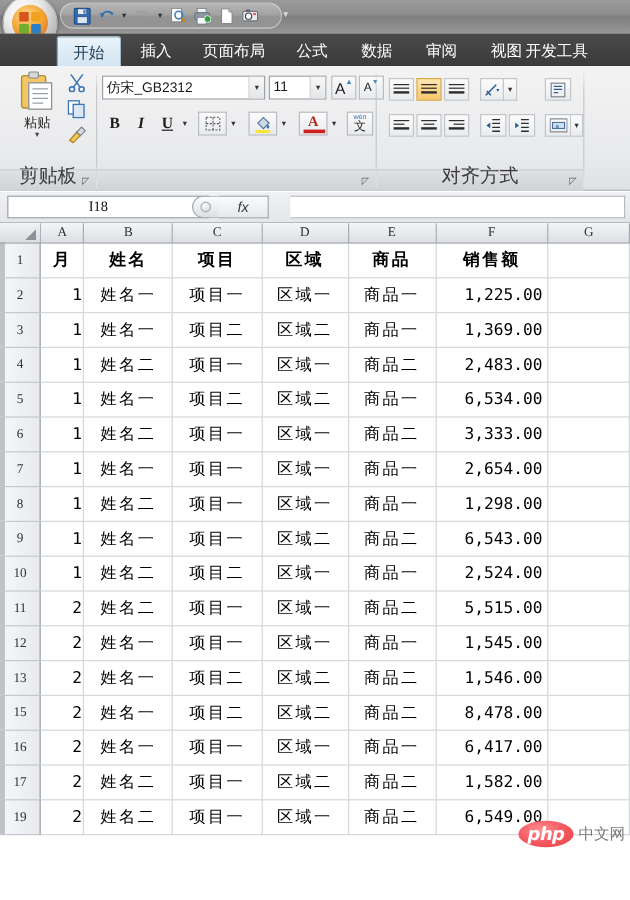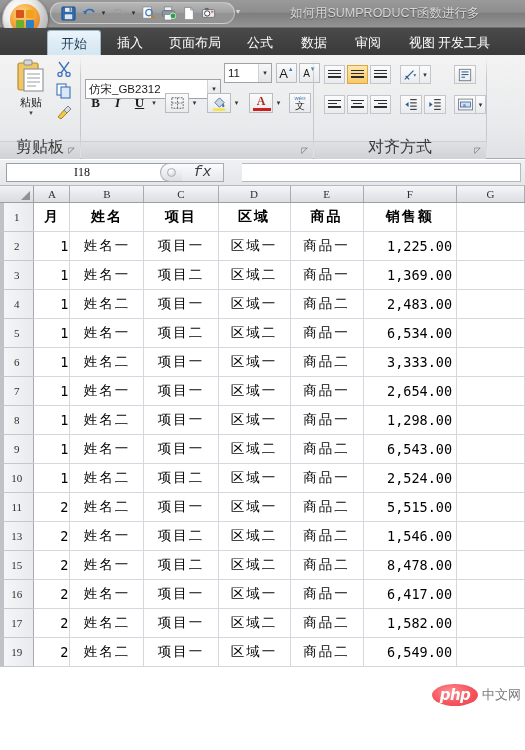--- a/index.html
+++ b/index.html
@@ -206,22 +206,22 @@
     background: linear-gradient(to bottom,#fdfdfd,#dcdfe3);
     border:1px solid #a8adb3; border-right:none;
     display:flex; align-items:center; justify-content:center;
   }
   .fx-dot { width:9px;height:9px;border-radius:50%;
     background: radial-gradient(circle at 35% 30%, #ffffff, #c9ced4); border:1px solid #aab0b6; }
   .fx-lbl {
     width: 42px; height:19px; background: linear-gradient(to bottom,#fafbfc,#e6e8eb);
     border:1px solid #a8adb3; border-left:none;
     display:flex;align-items:center;justify-content:center;
-    font-family:Liberation Mono, monospace; font-style:italic;
-    font-size:15px; color:#3a3f45;
+    font-family:Liberation Sans, sans-serif; font-style:italic;
+    font-size:12px; color:#3a3f45;
   }
   .fbar-input {
     position: absolute; left: 242px; top: 3px; right: 4px; height: 19px;
     background: #fff; border: 1px solid #b6babf; border-left: none;
   }
 
   
   .gridwrap {
     position: absolute; top: 186px; left: 0; width: 525px; height: 564px;
     background: #fff; overflow: hidden;
@@ -363,21 +363,20 @@
         <svg width="15" height="14" viewBox="0 0 16 16">
           <rect x="1" y="4" width="14" height="9" rx="1.5" fill="#e7eaee" stroke="#5f666d" stroke-width="0.9"></rect>
           <rect x="4" y="2.2" width="4" height="2" fill="#5f666d"></rect>
           <circle cx="6.5" cy="8.5" r="3" fill="#fff" stroke="#3a4149" stroke-width="1.1"></circle>
           <rect x="11" y="5.5" width="2.5" height="2" fill="#e0564f"></rect>
         </svg>
       </div>
     </div>
     <div class="qat-drop">▾</div>
 
-    <div class="win-title">如何用SUMPRODUCT函数进行多</div>
   </div>
 
   <div class="tabstrip">
     <div class="tab active" style="left:47px;width:54px;">开始</div>
     <div class="tab" style="left:105px;width:50px;">插入</div>
     <div class="tab" style="left:159px;width:72px;">页面布局</div>
     <div class="tab" style="left:235px;width:50px;">公式</div>
     <div class="tab" style="left:289px;width:50px;">数据</div>
     <div class="tab" style="left:343px;width:50px;">审阅</div>
     <div class="tab" style="left:397px;width:50px;">视图</div>
@@ -426,21 +425,21 @@
       </div>
 
       <div class="grp-foot" style="left:0;width:80px;">
         <div class="grp-label">剪贴板</div>
         <div class="dlg-launch" style="right:3px;">◸</div>
       </div>
     </div>
     <div class="grp-sep" style="left:80px;"></div>
 
     <div class="grp" style="left:81px;width:232px;">
-      <div class="combo" style="left:4px;top:24px;width:136px;height:20px;">
+      <div class="combo" style="left:4px;top:8px;width:136px;height:20px;">
         <span>仿宋_GB2312</span>
         <span class="caret">▾</span>
       </div>
       <div class="combo" style="left:143px;top:8px;width:48px;height:20px;">
         <span>11</span>
         <span class="caret">▾</span>
       </div>
 
       <div class="fbtn boxed" style="left:195px;top:8px;width:21px;height:20px;">
         <span style="font-size:13px;">A</span>
@@ -752,20 +751,30 @@
             <td class="rowhead">11</td>
             <td class="cell numA">2</td>
             <td class="cell txt">姓名二</td>
             <td class="cell txt">项目一</td>
             <td class="cell txt">区域一</td>
             <td class="cell txt">商品二</td>
             <td class="cell num">5,515.00</td>
             <td class="cell blank"></td>
           </tr>
           <tr>
+            <td class="rowhead">12</td>
+            <td class="cell numA">2</td>
+            <td class="cell txt">姓名一</td>
+            <td class="cell txt">项目一</td>
+            <td class="cell txt">区域一</td>
+            <td class="cell txt">商品一</td>
+            <td class="cell num">1,545.00</td>
+            <td class="cell blank"></td>
+          </tr>
+          <tr>
             <td class="rowhead">13</td>
             <td class="cell numA">2</td>
             <td class="cell txt">姓名一</td>
             <td class="cell txt">项目二</td>
             <td class="cell txt">区域二</td>
             <td class="cell txt">商品二</td>
             <td class="cell num">1,546.00</td>
             <td class="cell blank"></td>
           </tr>
           <tr>

